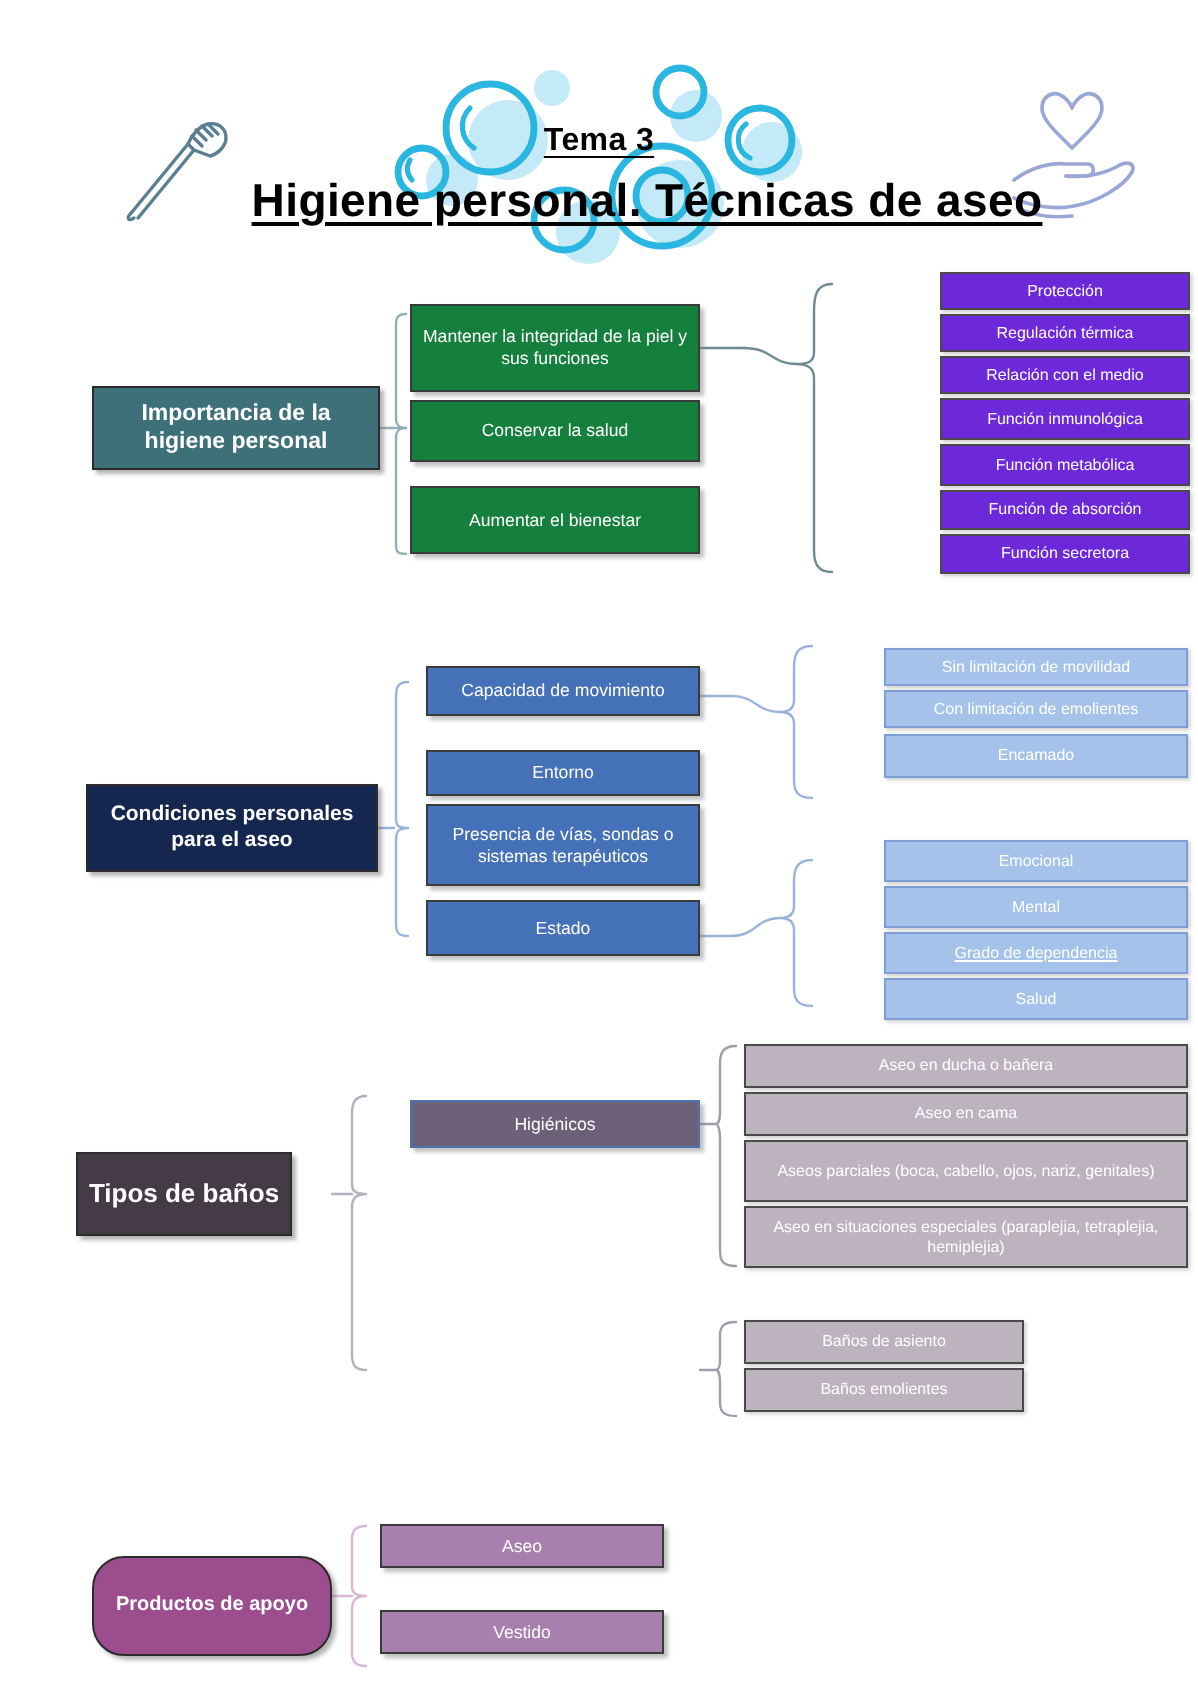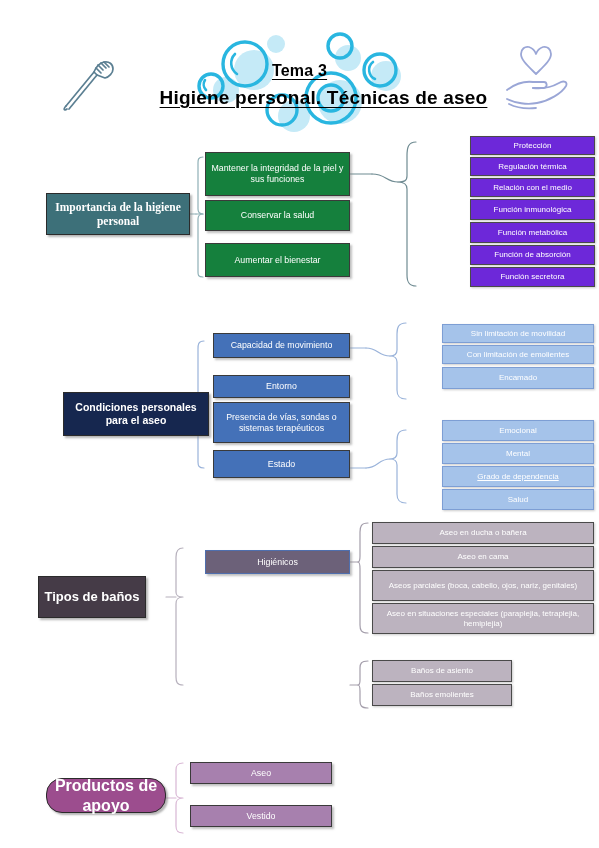--- a/index.html
+++ b/index.html
@@ -20,21 +20,21 @@
   .title-wrap{position:absolute;left:0;top:62px;width:599px;text-align:center;}
   .title-line{
     display:inline-block;
     font-weight:bold;color:#000;
     text-decoration:underline;
     text-underline-offset:3px;
     letter-spacing:.2px;
     position:relative;z-index:5;
   }
   .t1{font-size:16px;}
-  .t2{font-size:19px;margin-top:7px;margin-left:48px;}
+  .t2{font-size:23px;margin-top:7px;margin-left:48px;}
 
   
   .node{
     position:absolute;
     box-sizing:border-box;
     display:flex;align-items:center;justify-content:center;
     text-align:center;
     color:#ffffff;
     line-height:1.22;
     padding:2px 4px;
@@ -184,35 +184,35 @@
         <path d="M368 661 C361 661 360 664 360 668 L360 680 C360 684 359 685 358 685 C359 685 360 687 360 691 L360 701 C360 705 361 708 368 708"></path>
       </g>
 
       <g stroke="#d8b6d4">
         <path d="M166 798 L176 798"></path>
         <path d="M183 763 C177 763 176 766 176 770 L176 793 C176 796 177 798 183 798 C177 798 176 801 176 805 L176 826 C176 830 177 833 183 833"></path>
       </g>
     </g>
   </svg>
 
-  <div class="node root s1-root" style="left:46px;top:193px;width:144px;height:42px;font-family:Liberation Serif, serif;">Importancia de la higiene personal</div>
+  <div class="node root s1-root" style="left:46px;top:193px;width:144px;height:42px;">Importancia de la higiene personal</div>
 
   <div class="node lvl2 s1-l2" style="left:205px;top:152px;width:145px;height:44px;">Mantener la integridad de la piel y sus funciones</div>
   <div class="node lvl2 s1-l2" style="left:205px;top:200px;width:145px;height:31px;">Conservar la salud</div>
   <div class="node lvl2 s1-l2" style="left:205px;top:243px;width:145px;height:34px;">Aumentar el bienestar</div>
 
   <div class="node lvl3 s1-l3" style="left:470px;top:136px;width:125px;height:19px;">Protección</div>
   <div class="node lvl3 s1-l3" style="left:470px;top:157px;width:125px;height:19px;">Regulación térmica</div>
   <div class="node lvl3 s1-l3" style="left:470px;top:178px;width:125px;height:19px;">Relación con el medio</div>
   <div class="node lvl3 s1-l3" style="left:470px;top:199px;width:125px;height:21px;">Función inmunológica</div>
   <div class="node lvl3 s1-l3" style="left:470px;top:222px;width:125px;height:21px;">Función metabólica</div>
   <div class="node lvl3 s1-l3" style="left:470px;top:245px;width:125px;height:20px;">Función de absorción</div>
   <div class="node lvl3 s1-l3" style="left:470px;top:267px;width:125px;height:20px;">Función secretora</div>
 
-  <div class="node root s2-root" style="left:43px;top:392px;width:146px;height:44px;font-size:10.5px;margin-left:20px;">Condiciones personales para el aseo</div>
+  <div class="node root s2-root" style="left:43px;top:392px;width:146px;height:44px;font-size:10.5px;">Condiciones personales para el aseo</div>
 
   <div class="node lvl2 s2-l2" style="left:213px;top:333px;width:137px;height:25px;">Capacidad de movimiento</div>
   <div class="node lvl2 s2-l2" style="left:213px;top:375px;width:137px;height:23px;">Entorno</div>
   <div class="node lvl2 s2-l2" style="left:213px;top:402px;width:137px;height:41px;">Presencia de vías, sondas o sistemas terapéuticos</div>
   <div class="node lvl2 s2-l2" style="left:213px;top:450px;width:137px;height:28px;">Estado</div>
 
   <div class="node lvl3 s2-l3 blue" style="left:442px;top:324px;width:152px;height:19px;">Sin limitación de movilidad</div>
   <div class="node lvl3 s2-l3 blue" style="left:442px;top:345px;width:152px;height:19px;">Con limitación de emolientes</div>
   <div class="node lvl3 s2-l3 blue" style="left:442px;top:367px;width:152px;height:22px;">Encamado</div>
 
@@ -226,18 +226,18 @@
   <div class="node lvl2 s3-l2 purple" style="left:205px;top:550px;width:145px;height:24px;">Higiénicos</div>
 
   <div class="node lvl3 s3-l3" style="left:372px;top:522px;width:222px;height:22px;">Aseo en ducha o bañera</div>
   <div class="node lvl3 s3-l3" style="left:372px;top:546px;width:222px;height:22px;">Aseo en cama</div>
   <div class="node lvl3 s3-l3" style="left:372px;top:570px;width:222px;height:31px;">Aseos parciales (boca, cabello, ojos, nariz, genitales)</div>
   <div class="node lvl3 s3-l3" style="left:372px;top:603px;width:222px;height:31px;">Aseo en situaciones especiales (paraplejia, tetraplejia, hemiplejia)</div>
 
   <div class="node lvl3 s3-l3" style="left:372px;top:660px;width:140px;height:22px;">Baños de asiento</div>
   <div class="node lvl3 s3-l3" style="left:372px;top:684px;width:140px;height:22px;">Baños emolientes</div>
 
-  <div class="node root s4-root" style="left:46px;top:778px;width:120px;height:35px;font-size:16px;border-radius:16px;">Productos de apoyo</div>
+  <div class="node root s4-root" style="left:46px;top:778px;width:120px;height:50px;font-size:10px;border-radius:16px;">Productos de apoyo</div>
 
   <div class="node lvl2 s4-l2" style="left:190px;top:762px;width:142px;height:22px;">Aseo</div>
   <div class="node lvl2 s4-l2" style="left:190px;top:805px;width:142px;height:22px;">Vestido</div>
 
 </div>
 
 </body></html>

